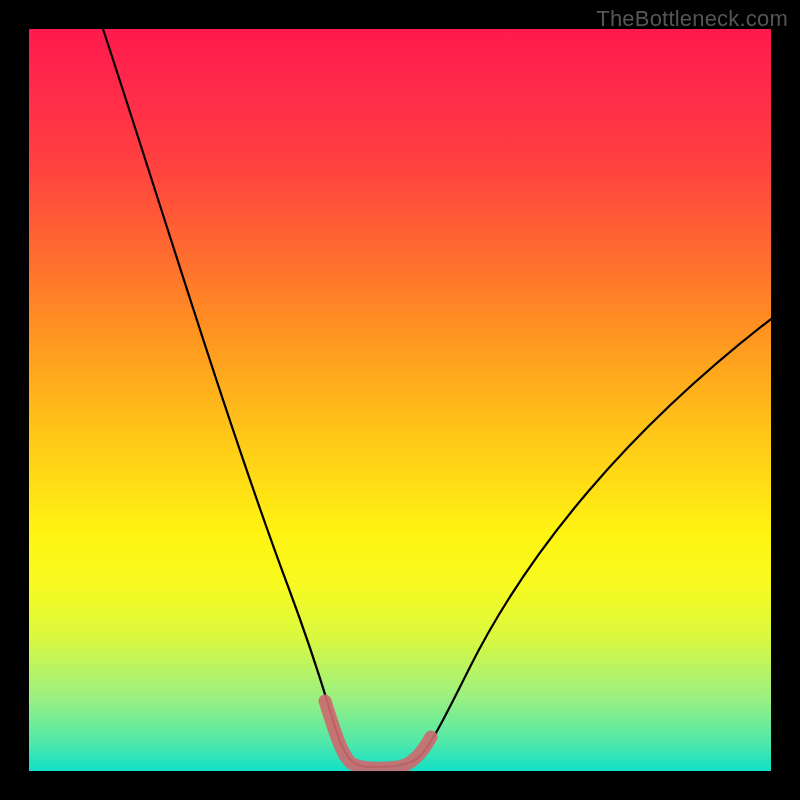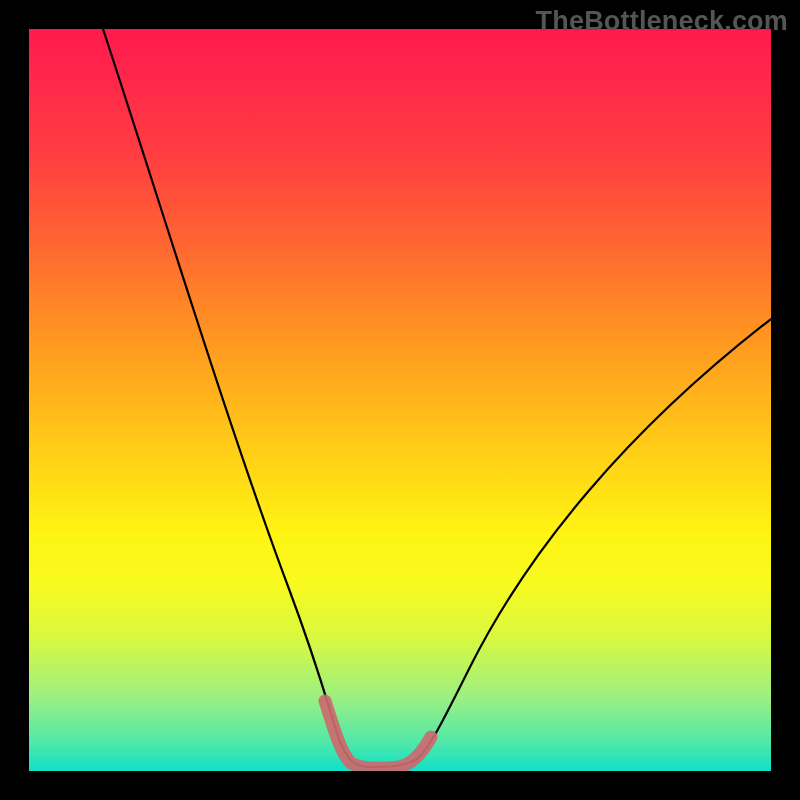--- a/index.html
+++ b/index.html
@@ -9,22 +9,22 @@
     background: #000;
     position: relative;
     overflow: hidden;
     font-family: Arial, Helvetica, sans-serif;
   }
   .watermark {
     position: absolute;
     top: 6px;
     right: 12px;
     color: #555;
-    font-size: 27px;
-    font-weight: 700;
+    font-size: 22px;
+    font-weight: 400;
     letter-spacing: 0.2px;
     z-index: 10;
   }
   .plot-area {
     position: absolute;
     left: 29px;
     top: 29px;
     width: 742px;
     height: 742px;
     background: linear-gradient(

